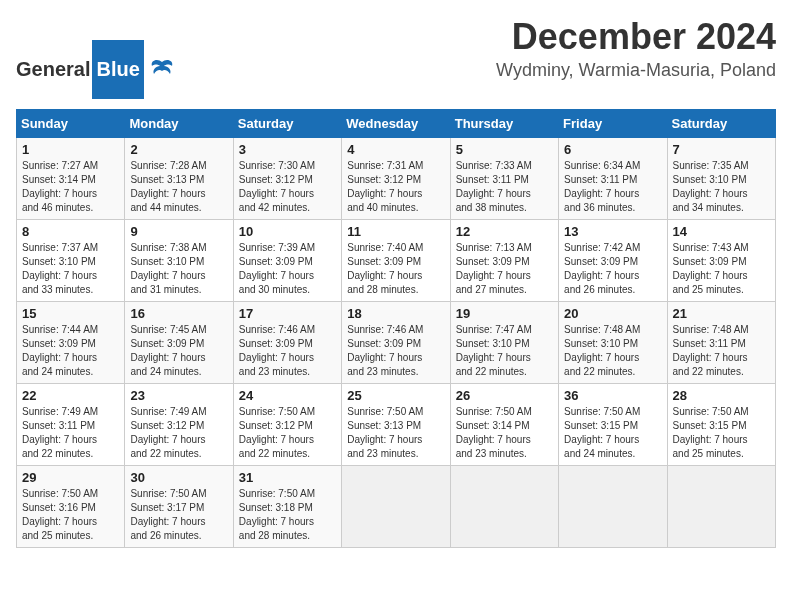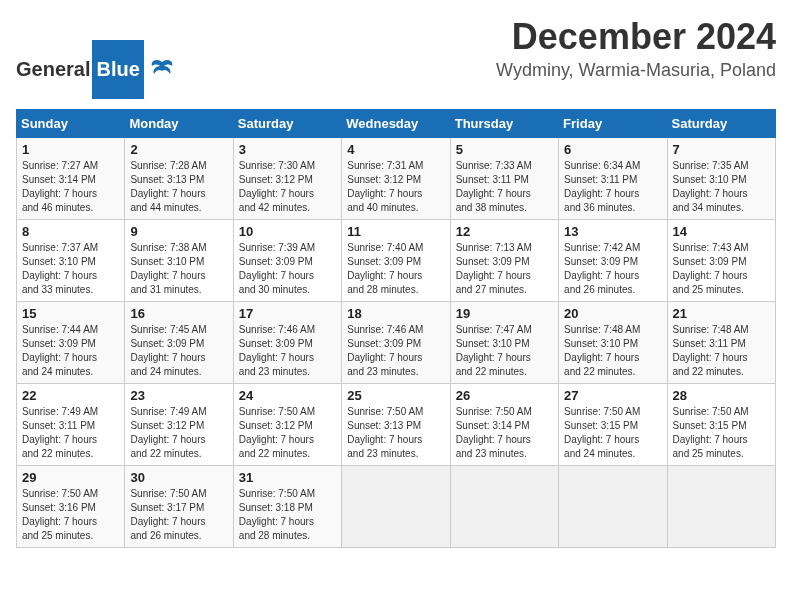--- a/index.html
+++ b/index.html
@@ -311,21 +311,21 @@
 and 23 minutes.</div>
         </td>
         <td>
           <span class="day-number">26</span>
           <div class="day-info" style="white-space: pre-line;">Sunrise: 7:50 AM
 Sunset: 3:14 PM
 Daylight: 7 hours
 and 23 minutes.</div>
         </td>
         <td>
-          <span class="day-number">27</span>
+          <span class="day-number">36</span>
           <div class="day-info" style="white-space: pre-line;">Sunrise: 7:50 AM
 Sunset: 3:15 PM
 Daylight: 7 hours
 and 24 minutes.</div>
         </td>
         <td>
           <span class="day-number">28</span>
           <div class="day-info" style="white-space: pre-line;">Sunrise: 7:50 AM
 Sunset: 3:15 PM
 Daylight: 7 hours

